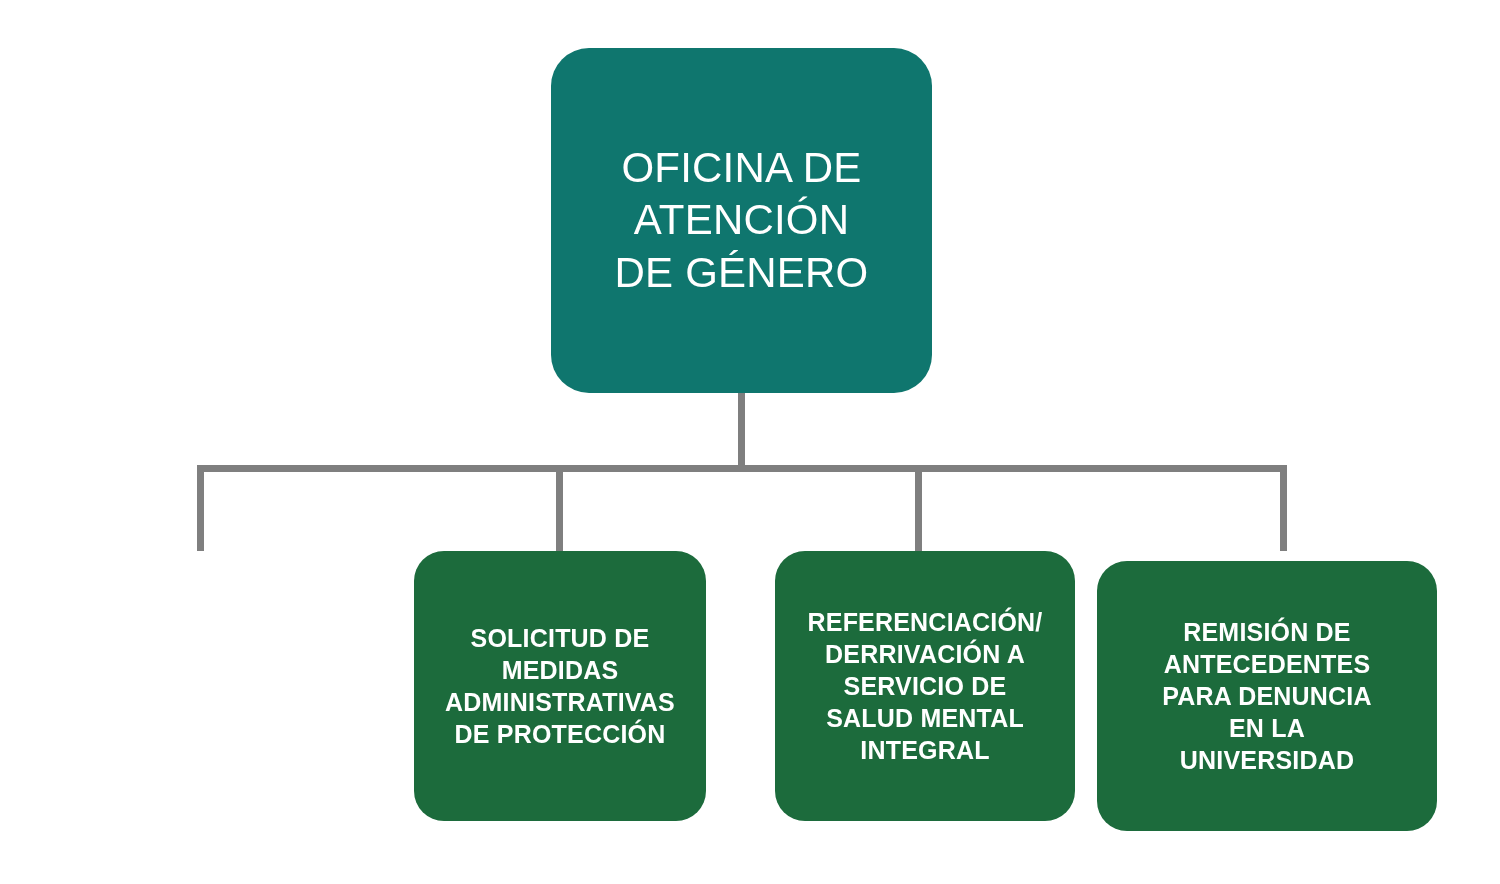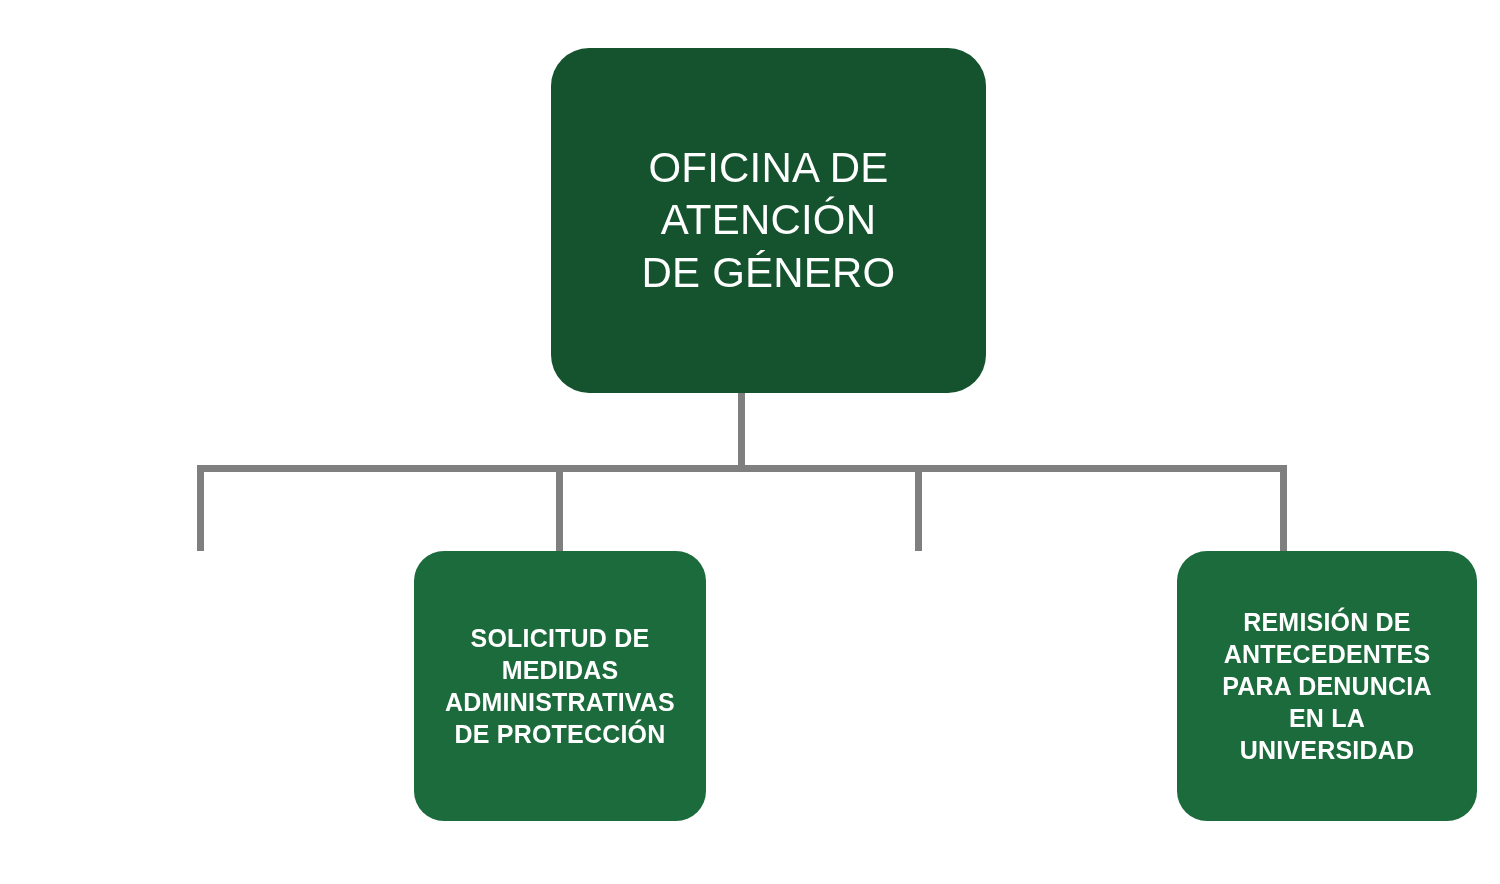--- a/index.html
+++ b/index.html
@@ -18,23 +18,23 @@
     position: relative;
     width: 1500px;
     height: 884px;
   }
 
   
   .root-node {
     position: absolute;
     left: 551px;
     top: 48px;
-    width: 435px;
+    width: 381px;
     height: 345px;
-    background: #14532d;
+    background: #0f766e;
     border-radius: 38px;
     display: flex;
     align-items: center;
     justify-content: center;
     box-sizing: border-box;
   }
   .root-label {
     color: #ffffff;
     font-size: 42px;
     line-height: 1.24;
@@ -89,21 +89,21 @@
     font-size: 25px;
     line-height: 1.28;
     text-align: center;
     font-weight: bold;
     letter-spacing: 0.2px;
     white-space: pre-line;
   }
   .leaf-1 { left: 57px;   width: 295px; }
   .leaf-2 { left: 414px;  width: 292px; }
   .leaf-3 { left: 775px;  width: 300px; }
-  .leaf-4 { left: 1177px; width: 300px; }
+  .leaf-4 { left: 1097px; width: 340px; margin-top: 10px; }
 </style>
 </head>
 <body>
 
 <div id="diagram">
 
   <div class="root-node">
     <div class="root-label">OFICINA DE
 ATENCIÓN
 DE GÉNERO</div>
@@ -117,20 +117,27 @@
   <div class="conn conn-drop conn-drop-4"></div>
 
 
   <div class="leaf-node leaf-2">
     <div class="leaf-label">SOLICITUD DE
 MEDIDAS
 ADMINISTRATIVAS
 DE PROTECCIÓN</div>
   </div>
 
+  <div class="leaf-node leaf-3">
+    <div class="leaf-label">REFERENCIACIÓN/
+DERRIVACIÓN A
+SERVICIO DE
+SALUD MENTAL
+INTEGRAL</div>
+  </div>
 
   <div class="leaf-node leaf-4">
     <div class="leaf-label">REMISIÓN DE
 ANTECEDENTES
 PARA DENUNCIA
 EN LA
 UNIVERSIDAD</div>
   </div>
 
 </div>

